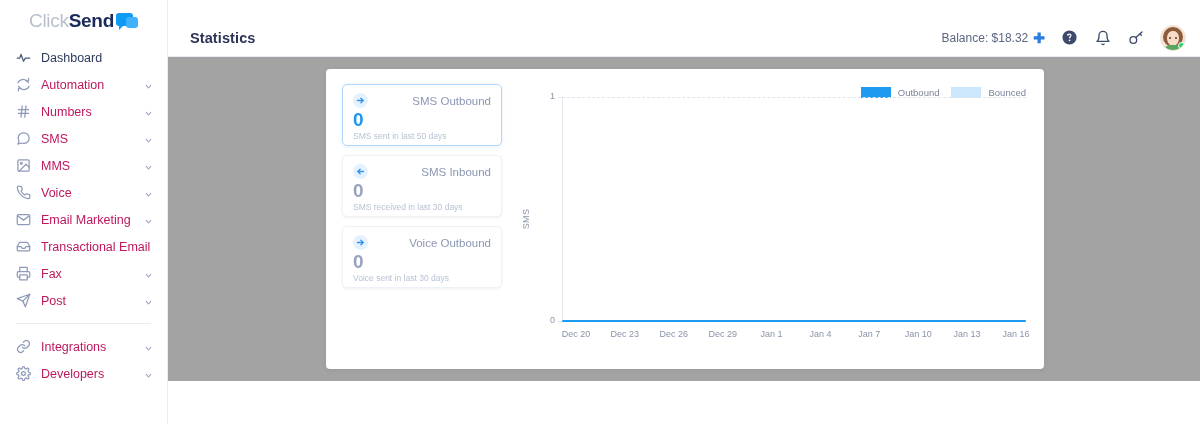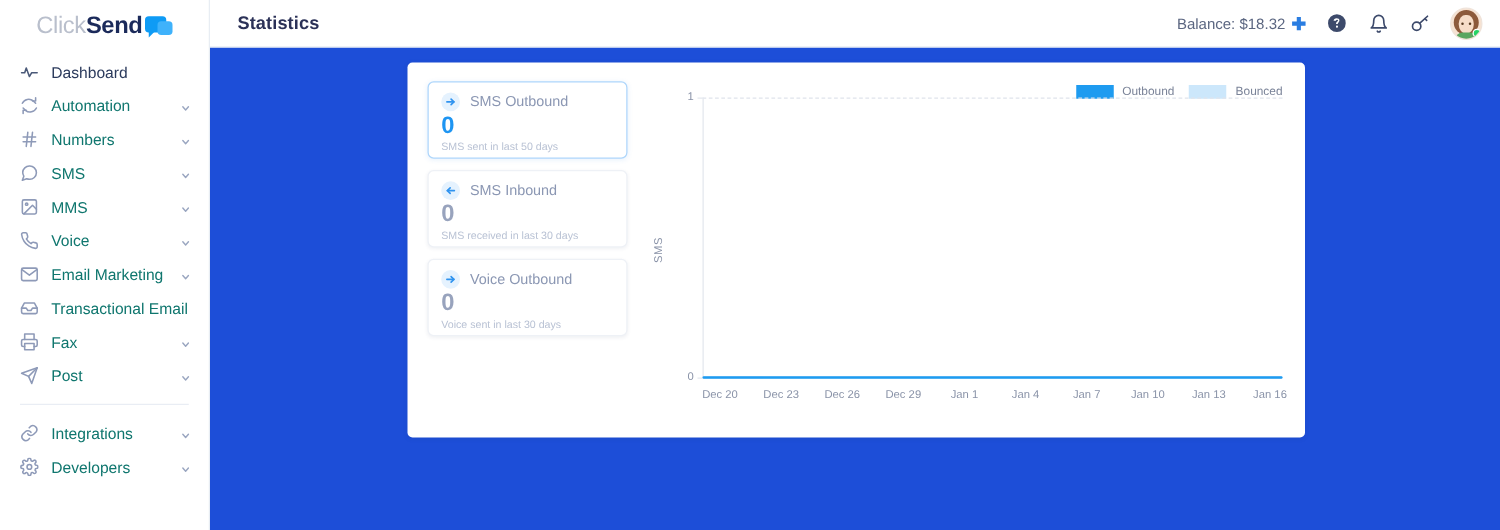--- a/index.html
+++ b/index.html
@@ -43,39 +43,39 @@
   }
 
   .nav { padding-top: 6px; }
   .nav-item {
     display: flex; align-items: center;
     height: 27px;
     padding: 0 14px 0 16px;
     gap: 10px;
     cursor: pointer;
     font-size: 12.5px;
-    color: #0f766e;
+    color: #be185d;
   }
   .nav-item.active { color: #2b3a5c; }
   .nav-ico {
     width: 15px; height: 15px; flex: 0 0 15px;
     display: flex; align-items: center; justify-content: center;
     color: #8e9ab8;
   }
   .nav-item.active .nav-ico { color: #4a5978; }
   .nav-ico svg { display: block; }
   .nav-label { flex: 1; white-space: nowrap; }
   .chev { width: 9px; height: 9px; flex: 0 0 9px; color: #9aa6c0; }
   .nav-sep {
     height: 1px; background: #e9edf4;
     margin: 9px 16px 9px 16px;
   }
 
   
-  .main { flex: 1; height: 424px; background: #1d4ed8; position: relative; }
+  .main { flex: 1; height: 362px; background: #a3a3a3; position: relative; margin-top: 19px; }
   .topbar {
     height: 38px; background: #ffffff;
     border-bottom: 1px solid #e8edf3;
     display: flex; align-items: center;
     padding: 0 14px 0 22px;
   }
   .page-title { font-size: 14.5px; color: #2b3157; letter-spacing: .1px; }
   .topbar-right { margin-left: auto; display: flex; align-items: center; gap: 16px; }
   .balance {
     font-size: 12px; color: #5b6681; display: flex; align-items: center; gap: 5px;
@@ -110,21 +110,21 @@
   .stat-card {
     width: 160px; height: 62px;
     background: #fff; border-radius: 5px;
     border: 1px solid #eef1f6;
     box-shadow: 0 1px 3px rgba(40,60,100,.07);
     margin-bottom: 9px;
     padding: 8px 10px 0 10px;
     cursor: pointer; position: relative;
   }
   .stat-card.selected { border: 1px solid #aed6fb; box-shadow: 0 1px 4px rgba(60,140,230,.12); }
-  .card-head { display: flex; align-items: center; gap: 8px; }
+  .card-head { display: flex; align-items: center; gap: 8px; justify-content: space-between; }
   .card-badge {
     width: 15px; height: 15px; border-radius: 50%;
     background: #e5f2fe; color: #2f93ef;
     display: flex; align-items: center; justify-content: center;
     flex: 0 0 15px;
   }
   .card-badge svg { display:block; }
   .card-title { font-size: 11.5px; color: #8b97b3; white-space: nowrap; }
   .card-value { font-size: 19px; font-weight: 700; color: #98a3bd; line-height: 1.05; margin-top: 2px; }
   .stat-card.selected .card-value { color: #1e95f2; }

